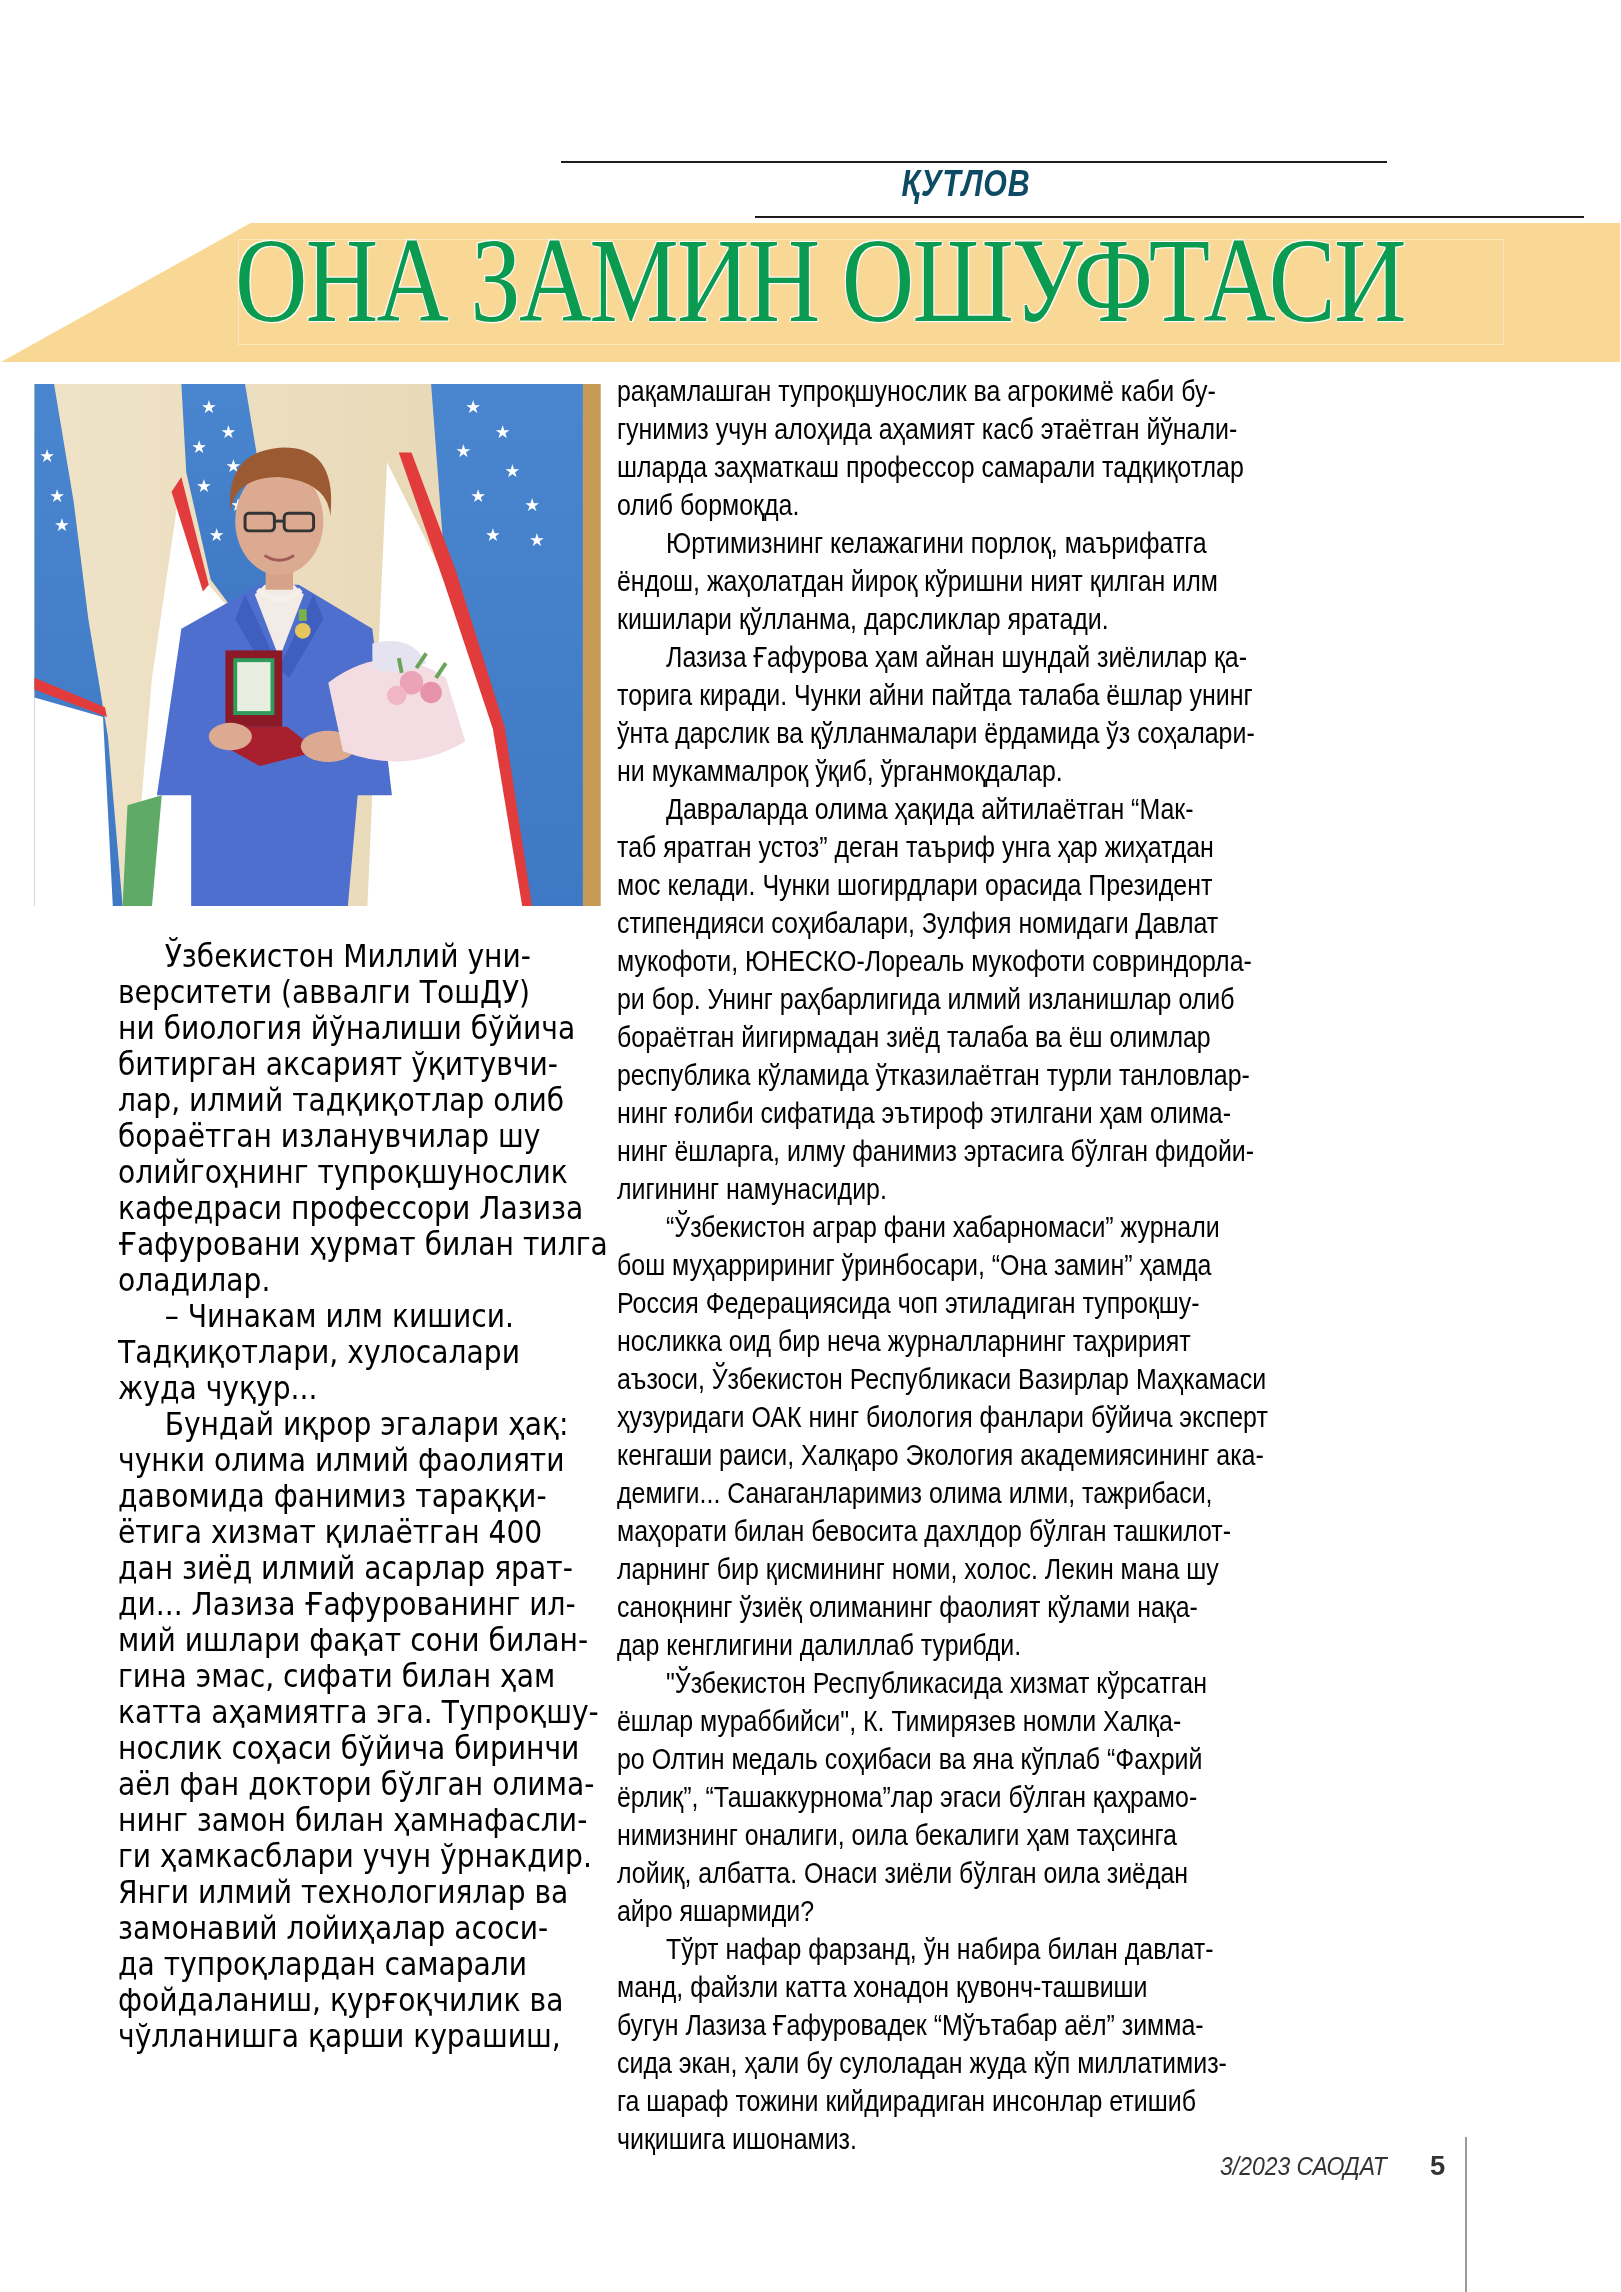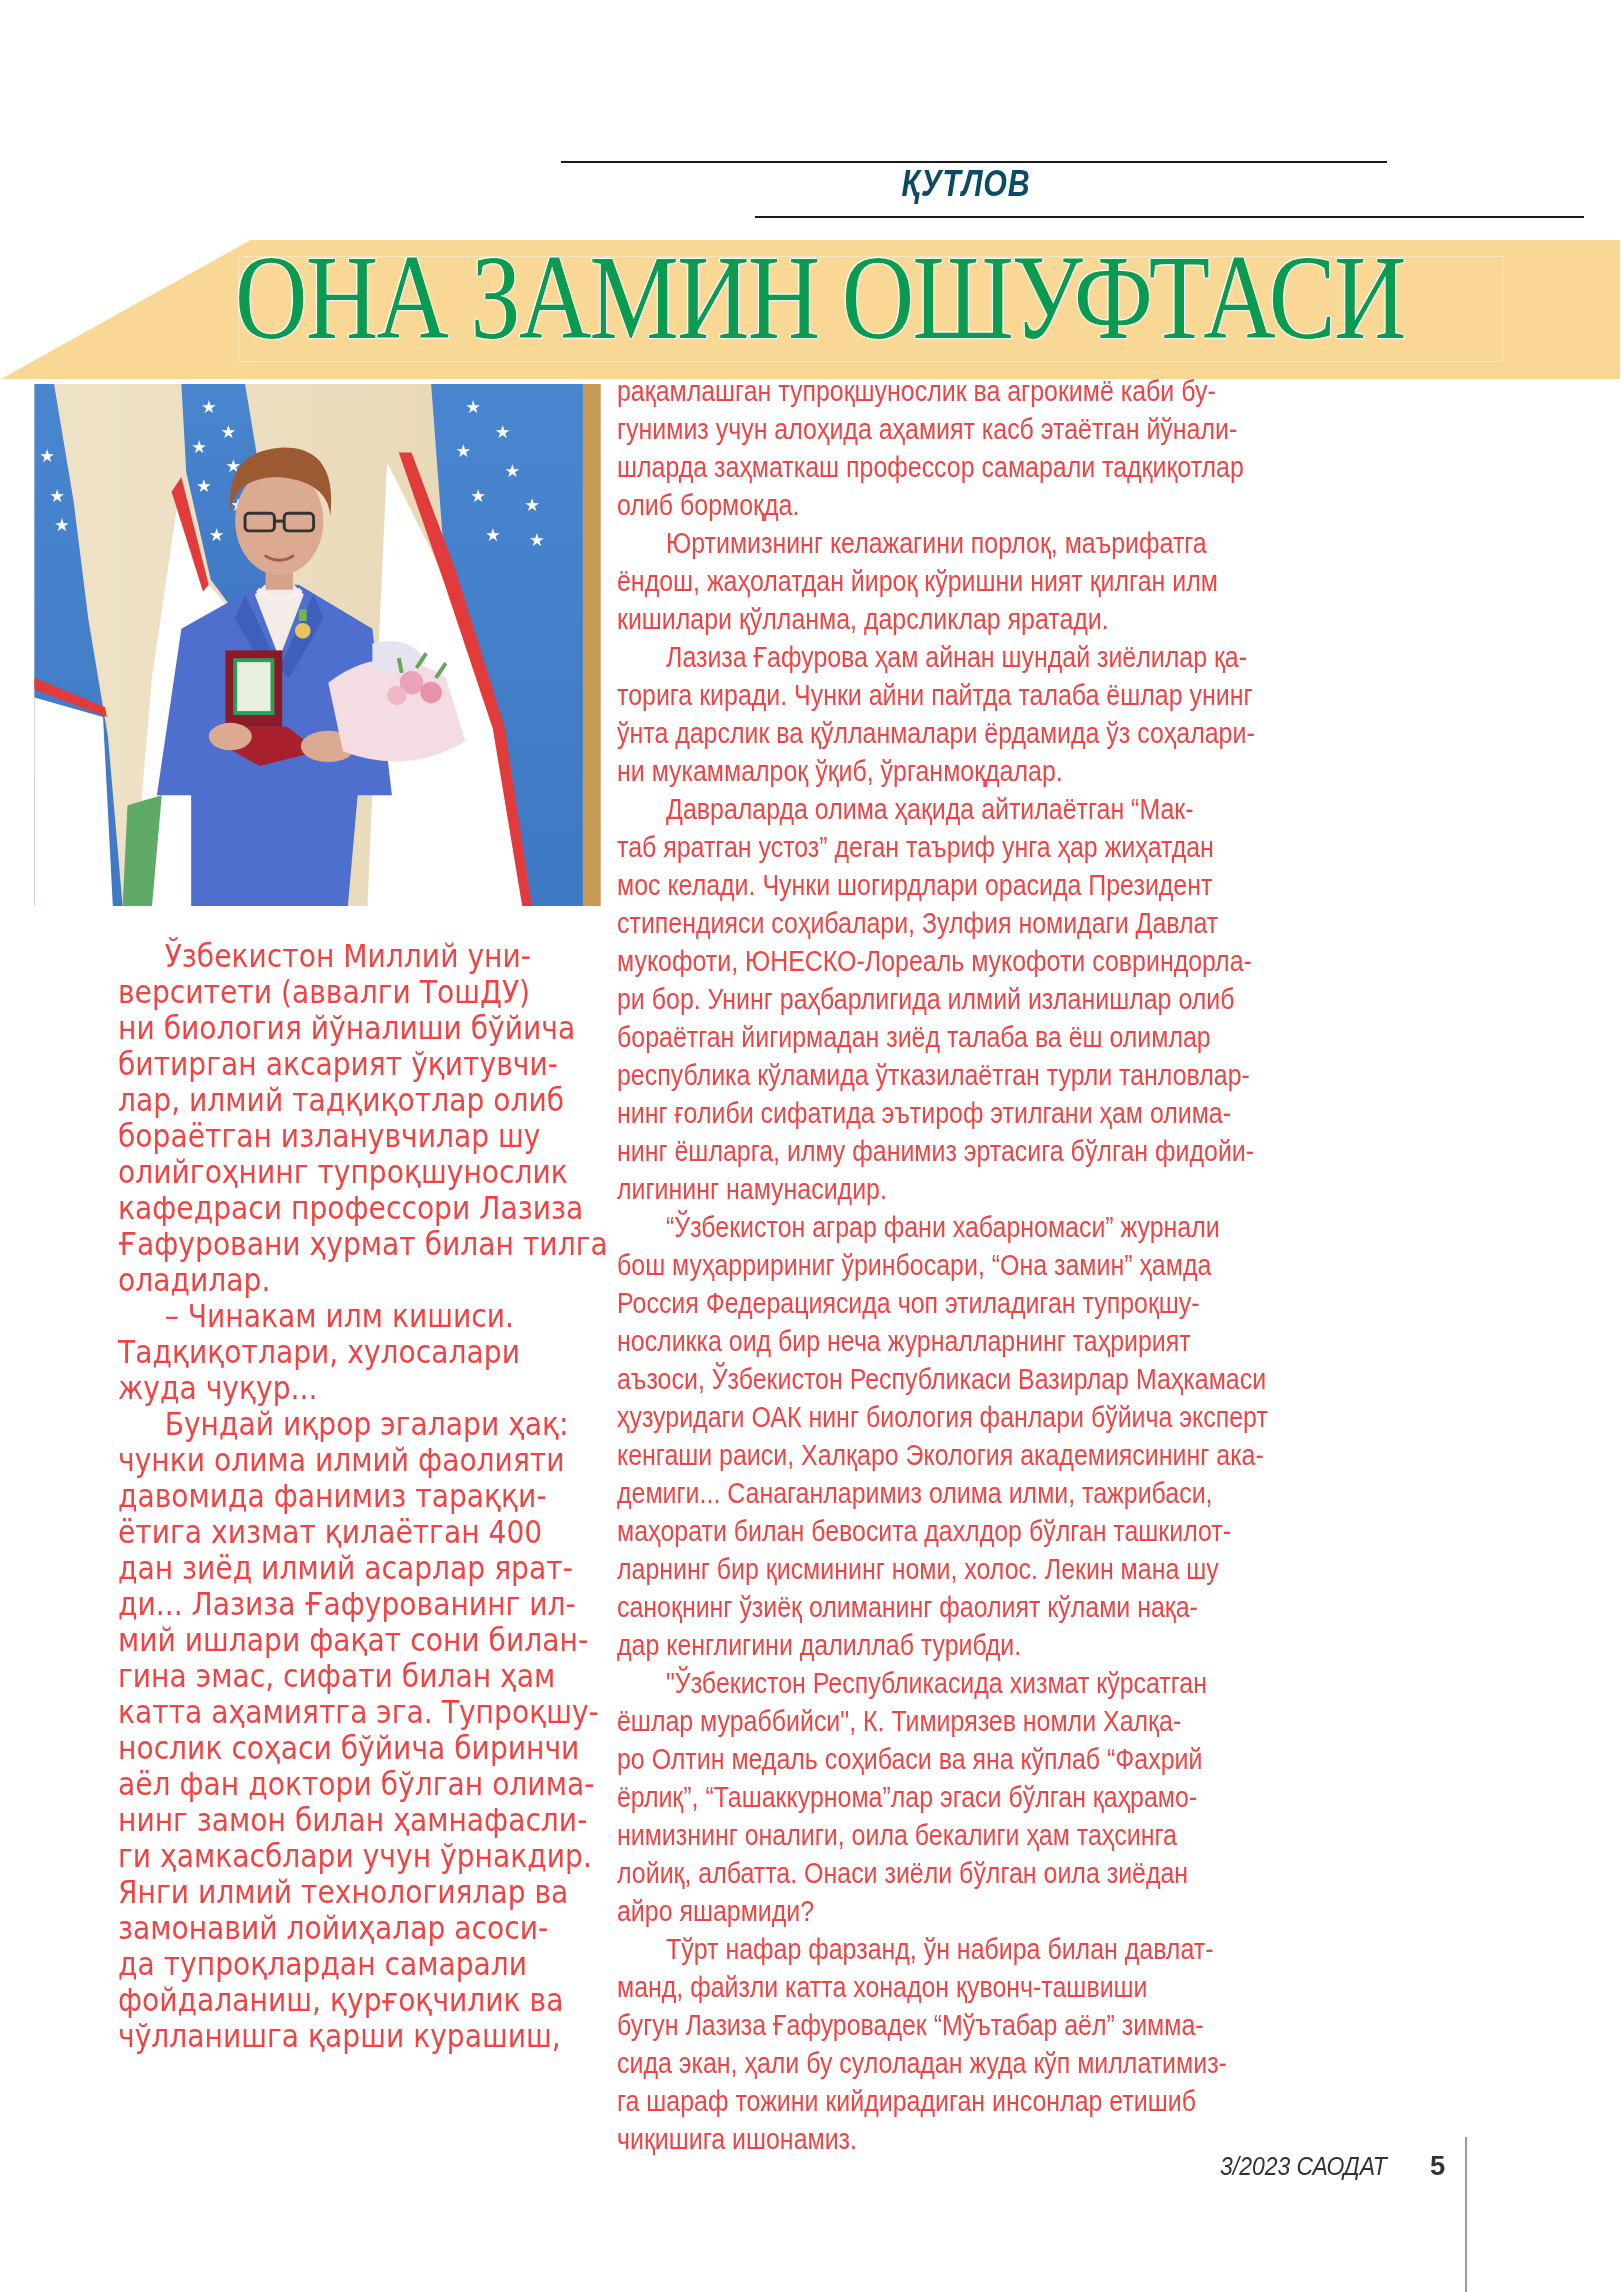--- a/index.html
+++ b/index.html
@@ -8,34 +8,34 @@
   .rule { position: absolute; height: 2px; background: #1c1c1c; }
   .rule-top { left: 561px; top: 161px; width: 826px; }
   .rule-bottom { left: 755px; top: 216px; width: 829px; }
 
   .section-label {
     position: absolute; left: 863px; top: 163px; width: 206px; text-align: center;
     font-family: "Liberation Sans", sans-serif; font-weight: bold; font-style: italic;
     font-size: 37px; color: #0d4a63; letter-spacing: 1px; transform: scaleX(0.82); transform-origin: center;
   }
 
-  .banner { position: absolute; left: 0; top: 240px; width: 1472px; height: 139px; }
+  .banner { position: absolute; left: 0; top: 223px; width: 1472px; height: 139px; }
   .banner svg { position: absolute; left: 0; top: 0; }
   .banner-frame { position: absolute; left: 238px; top: 15.7px; width: 1264px; height: 104px; border: 1px solid #fbe7bd; }
   .banner-title {
     position: absolute; left: 235px; top: 3.9px; width: 1274px; height: 108px; line-height: 108px;
     font-family: "Liberation Serif", serif; font-size: 114px; color: #0a9a50;
     letter-spacing: -2px; white-space: nowrap;
     -webkit-text-stroke: 0px; text-shadow: 0 0 2.9px #ffffff, 0 0 2px #ffffff, 1px 1px 0 #ffffff, -1px -1px 0 #ffffff;
     transform: scaleX(0.88) scaleY(1.05); transform-origin: left center;
   }
 
   .photo { position: absolute; left: 34px; top: 384px; width: 567px; height: 522px; overflow: hidden; background: #e9dcc0; }
 
-  .col { position: absolute; font-size: 29px; color: #ef4444; }
+  .col { position: absolute; font-size: 29px; color: #000000; }
   .col .line { display: block; white-space: nowrap; }
   .col-right { left: 617px; top: 372px; width: 863px; line-height: 38px; font-family: "Liberation Sans", sans-serif; }
   .col-right .line { transform: scaleX(0.86); transform-origin: left center; }
   .col-right .indent { padding-left: 57px; }
   .col-left { left: 118px; top: 938px; width: 490px; line-height: 36px; font-family: "DejaVu Sans", sans-serif; font-size: 32px; }
   .col-left .line { transform: scaleX(0.88); transform-origin: left center; }
   .col-left .indent { padding-left: 53px; }
 
   .footer-text { position: absolute; left: 1220px; top: 2152px; font-style: italic; font-size: 25.5px; color: #333; transform: scaleX(0.9); transform-origin: left center; white-space: nowrap; }
   .footer-page { position: absolute; left: 1430px; top: 2150px; font-weight: bold; font-size: 27.4px; color: #333; }

